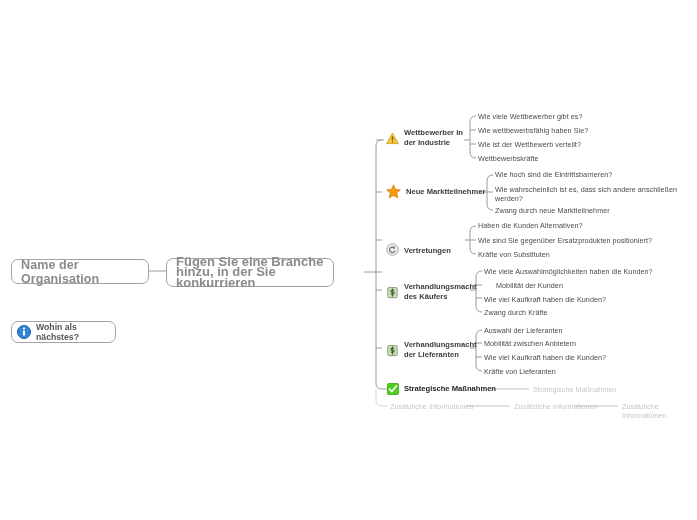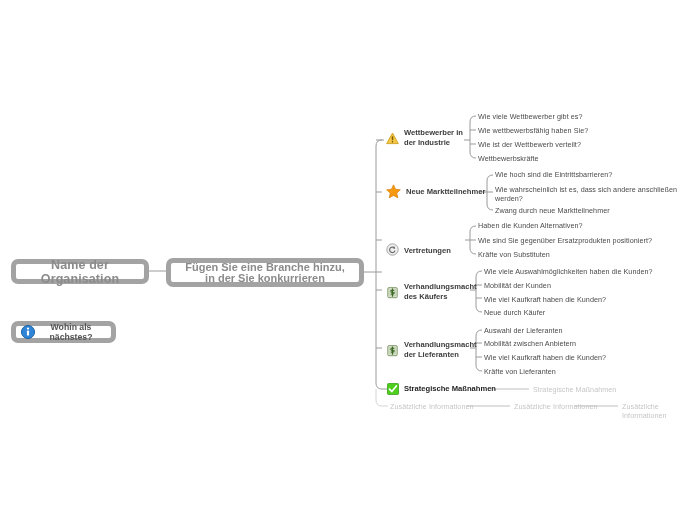--- a/index.html
+++ b/index.html
@@ -17,40 +17,39 @@
   }
   #wires {
     position: absolute; left: 0; top: 0;
     width: 697px; height: 520px;
     pointer-events: none;
   }
 
   
   .boxnode {
     position: absolute;
-    border: 5px solid #a3a3a3;
+    border: 1px solid #a3a3a3;
     border-radius: 7px;
     background: #ffffff;
     color: #8b8b8b;
     font-weight: bold;
     display: flex;
     align-items: center;
     padding: 4px 9px;
-    text-align: center;
   }
   #root-node {
     left: 11px; top: 259px;
     width: 138px; height: 25px;
     font-size: 12.5px;
     letter-spacing: .1px;
   }
   #industry-node {
     left: 166px; top: 258px;
-    width: 198px; height: 29px;
-    font-size: 11px;
+    width: 168px; height: 29px;
+    font-size: 13px;
     line-height: 10.5px;
     align-items: center;
   }
   #industry-node .txt { display:block; }
   #next-node {
     left: 11px; top: 321px;
     width: 105px; height: 22px;
     font-size: 8.7px;
     color: #555;
     padding-left: 5px;
@@ -203,23 +202,23 @@
     <svg class="ico" width="13" height="13" viewBox="0 0 16 16">
       <rect x="2.2" y="2" width="11.6" height="12.4" rx="1.4" fill="#dfe6d6" stroke="#6c8a52" stroke-width="1"></rect>
       <rect x="4" y="3.7" width="8" height="9" fill="#c3d2b3"></rect>
       <rect x="7.3" y="3" width="1.4" height="10.2" fill="#3f6b2a"></rect>
       <path d="M10 5.4 Q6 4.2 6 6.6 Q6 8.4 10 8.4 Q10 10.6 6 9.8" fill="none" stroke="#3f6b2a" stroke-width="1.3"></path>
     </svg>
     <span class="btitle">Verhandlungsmacht
 des Käufers</span>
   </div>
   <div class="leaf" style="left:484px; top:267px;">Wie viele Auswahlmöglichkeiten haben die Kunden?</div>
-  <div class="leaf" style="left:484px; top:281px;">Mobilität der Kunden</div>
+  <div class="leaf" style="left:496px; top:281px;">Mobilität der Kunden</div>
   <div class="leaf" style="left:484px; top:295px;">Wie viel Kaufkraft haben die Kunden?</div>
-  <div class="leaf" style="left:484px; top:308px;">Neue durch Käufer</div>
+  <div class="leaf" style="left:484px; top:308px;">Zwang durch Kräfte</div>
 
   <div class="branch" style="left:386px; top:340px;">
     <svg class="ico" width="13" height="13" viewBox="0 0 16 16">
       <rect x="2.2" y="2" width="11.6" height="12.4" rx="1.4" fill="#dfe6d6" stroke="#6c8a52" stroke-width="1"></rect>
       <rect x="4" y="3.7" width="8" height="9" fill="#c3d2b3"></rect>
       <rect x="7.3" y="3" width="1.4" height="10.2" fill="#3f6b2a"></rect>
       <path d="M10 5.4 Q6 4.2 6 6.6 Q6 8.4 10 8.4 Q10 10.6 6 9.8" fill="none" stroke="#3f6b2a" stroke-width="1.3"></path>
     </svg>
     <span class="btitle">Verhandlungsmacht
 der Lieferanten</span>

